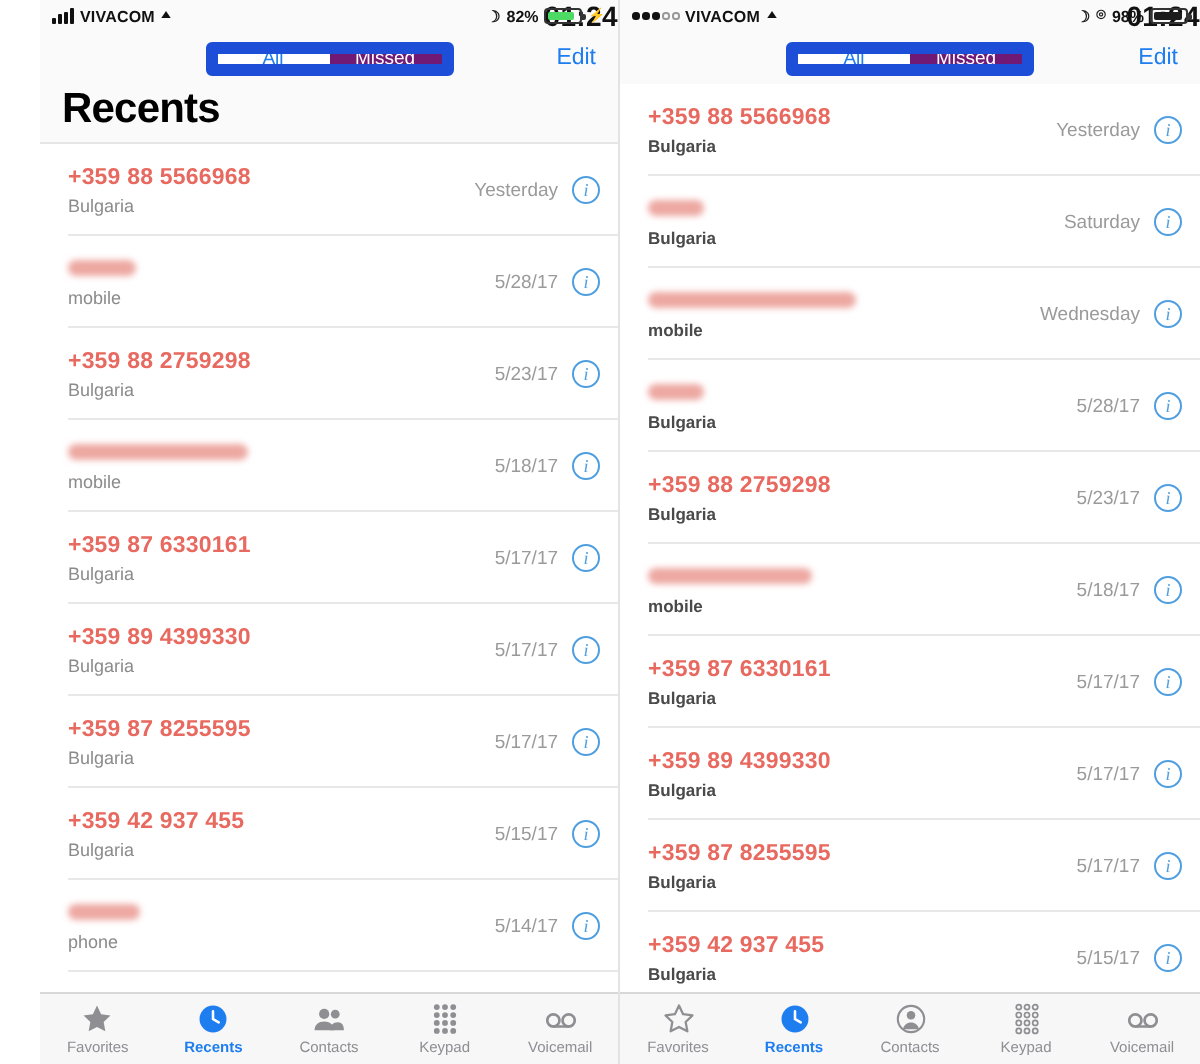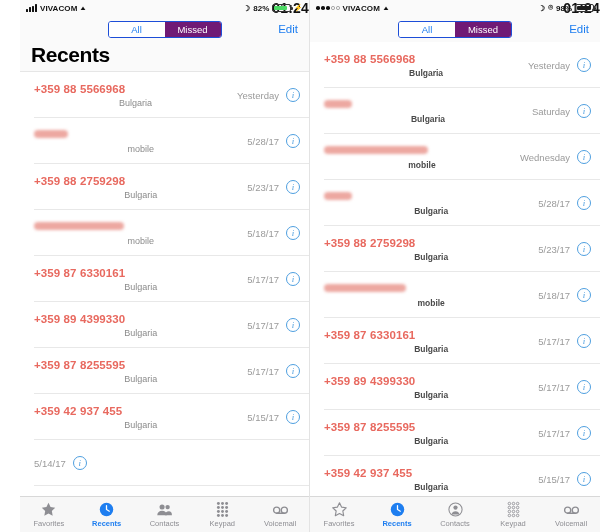--- a/index.html
+++ b/index.html
@@ -69,21 +69,21 @@
 
   
   .navbar {
     flex: 0 0 26px; height: 26px;
     display: flex; align-items: center; justify-content: center;
     background: #fafafa;
     position: relative;
   }
   .segmented {
     display: flex; height: 17px;
-    border: 1px solid #1d4ed8; border-radius: 3px; overflow: hidden;
+    border: 6px solid #1d4ed8; border-radius: 3px; overflow: hidden;
   }
   .seg {
     min-width: 56px; padding: 0 10px;
     display: flex; align-items: center; justify-content: center;
     font-size: 9.5px; color: #1e7ef0; background: #ffffff;
   }
   .seg.active { background: #701a75; color: #fff; }
   .edit-btn {
     position: absolute; right: 11px; top: 50%; transform: translateY(-50%);
     font-size: 11.5px; color: #1e7ef0;
@@ -111,21 +111,21 @@
   .row:after {
     content: ""; position: absolute; left: 14px; right: 0; bottom: 0;
     height: 1px; background: #e8e8e8;
   }
   .row-main { flex: 1 1 auto; min-width: 0; }
   .row-title {
     font-size: 11.5px; color: #e8695f; font-weight: bold;
     white-space: nowrap; overflow: hidden;
     letter-spacing: .1px; margin-bottom: 3px;
   }
-  .row-sub { font-size: 9px; color: #8b8b8b; text-align: center; }
+  .row-sub { font-size: 9px; color: #8b8b8b; }
   .phone.right .row-sub { color: #4a4a4a; font-weight: bold; font-size: 8.5px; }
   .row-date {
     font-size: 9.5px; color: #9a9a9a; margin-right: 7px;
     white-space: nowrap;
   }
   .info-btn {
     width: 14px; height: 14px; flex: 0 0 14px;
     border: 1px solid #4f9fe0; border-radius: 50%;
     display: flex; align-items: center; justify-content: center;
     font-size: 9px; font-style: italic; color: #4f9fe0;
@@ -248,20 +248,24 @@
         </div>
         <div class="row">
           <div class="row-main">
             <div class="row-title">+359 42 937 455</div>
             <div class="row-sub">Bulgaria</div>
           </div>
           <div class="row-date">5/15/17</div>
           <div class="info-btn">i</div>
         </div>
         <div class="row">
+          <div class="row-main">
+            <div class="redact" style="width: 36px;"></div>
+            <div class="row-sub">phone</div>
+          </div>
           <div class="row-date">5/14/17</div>
           <div class="info-btn">i</div>
         </div>
         <div class="row"></div>
       </div>
       <div class="tabbar">
         <div class="tab">
           <div class="tab-icon">
             <svg width="17" height="17" viewBox="0 0 24 24">
               <path d="M12 2.5l2.9 6.1 6.6.9-4.8 4.6 1.2 6.6L12 17.6 6.1 20.7l1.2-6.6L2.5 9.5l6.6-.9z" fill="#8e8e93" stroke="#8e8e93" stroke-width="0" stroke-linejoin="round"></path>

